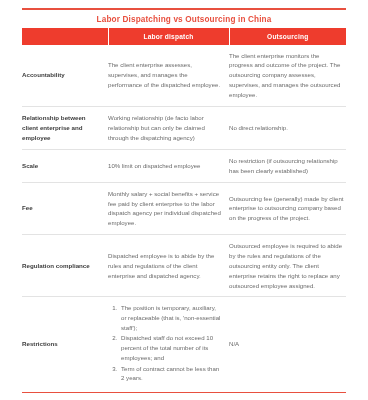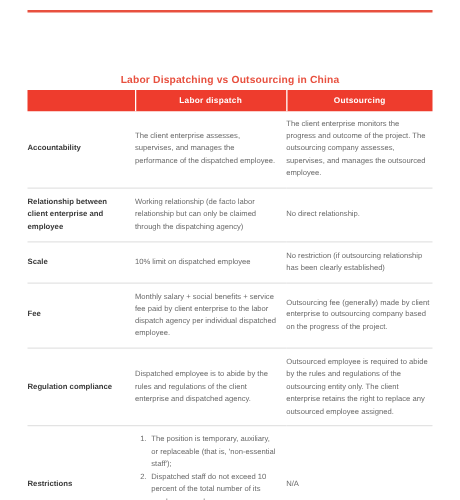--- a/index.html
+++ b/index.html
@@ -31,21 +31,20 @@
 
   
   .title {
     text-align: center;
     color: #e8503f;
     font-size: 8.2px;
     font-weight: bold;
     letter-spacing: 0.15px;
     padding: 5px 0 4px 0;
     line-height: 1.1;
-    margin-top: 44px;
   }
 
   
   .table {
     width: 100%;
     border-collapse: collapse;
     table-layout: fixed;
   }
 
   

